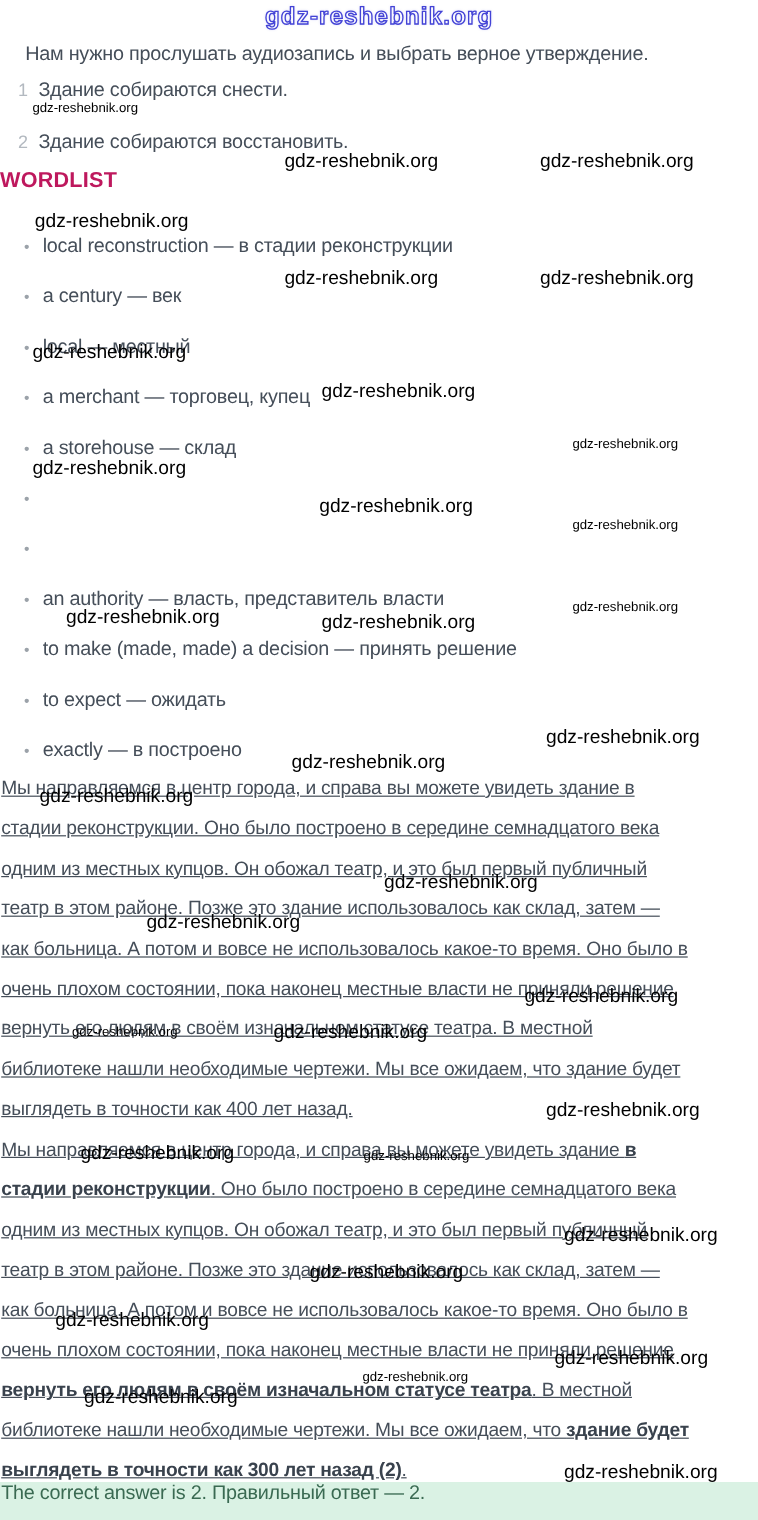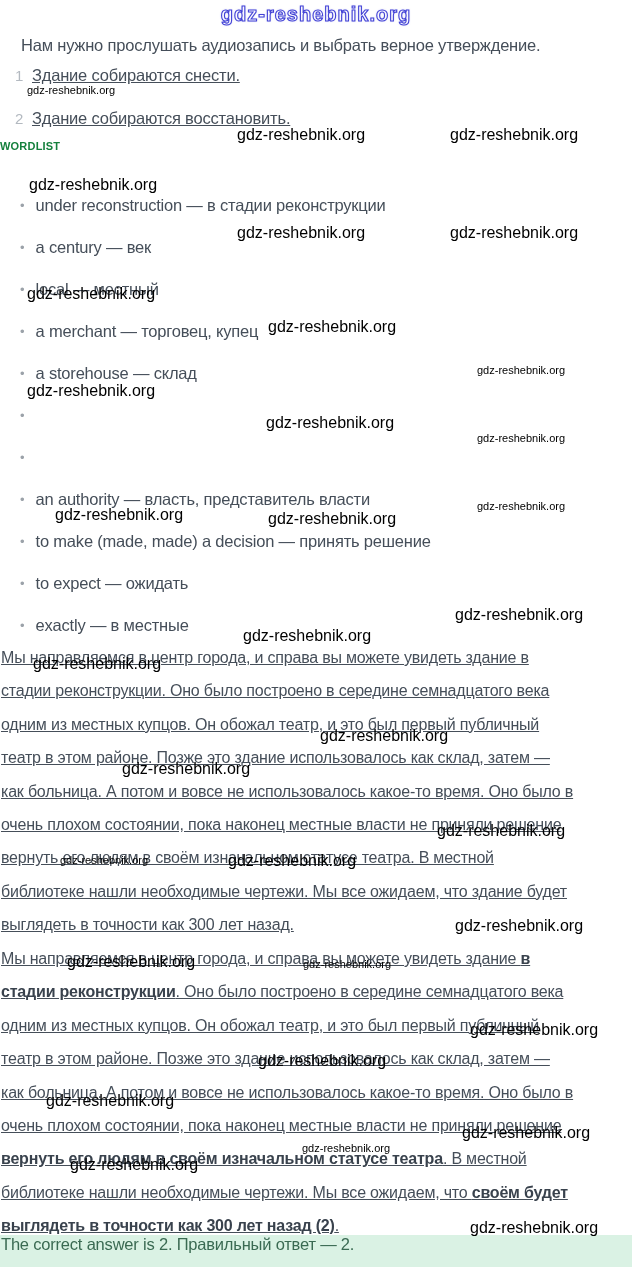--- a/index.html
+++ b/index.html
@@ -22,25 +22,25 @@
     position:absolute;top:36px;left:1px;width:630px;
     font-size:16.5px;letter-spacing:-0.2px;white-space:nowrap;margin-left:20px;
   }
 
   .options{position:absolute;top:66px;left:0;width:632px;}
   .option{display:flex;height:43px;align-items:flex-start;}
   .option .num{
     width:17px;margin-left:15px;color:#b3b9c0;font-size:15px;line-height:19px;
     flex:0 0 auto;
   }
-  .option .opt-text{font-size:16.5px;line-height:19px;letter-spacing:-0.2px;text-decoration:underline;}
+  .option .opt-text{font-size:16.5px;line-height:19px;letter-spacing:-0.2px;}
 
   .wordlist-title{
     position:absolute;top:140px;left:0;
-    font-size:11px;font-weight:700;color:#15803d;letter-spacing:0.2px;
+    font-size:18px;font-weight:700;color:#be185d;letter-spacing:0.2px;
   }
 
   .wordlist{
     position:absolute;top:196px;left:0;margin:0;padding:0;list-style:none;width:632px;
   }
   .wordlist li{height:42px;display:flex;align-items:flex-start;}
   .wordlist .dot{
     flex:0 0 auto;margin-left:20px;margin-right:11px;
     color:#9ba2a9;font-size:13px;line-height:19px;
   }
@@ -81,21 +81,21 @@
       <span class="num">2</span>
       <span class="opt-text">Здание собираются восстановить.</span>
     </div>
   </div>
 
   <div class="wordlist-title">WORDLIST</div>
 
   <ul class="wordlist">
       <li>
         <span class="dot">•</span>
-        <span class="wl-text">under reconstruction — в стадии реконструкции</span>
+        <span class="wl-text">local reconstruction — в стадии реконструкции</span>
       </li>
       <li>
         <span class="dot">•</span>
         <span class="wl-text">a century — век</span>
       </li>
       <li>
         <span class="dot">•</span>
         <span class="wl-text">local — местный</span>
       </li>
       <li>
@@ -119,44 +119,44 @@
       <li>
         <span class="dot">•</span>
         <span class="wl-text">to make (made, made) a decision — принять решение</span>
       </li>
       <li>
         <span class="dot">•</span>
         <span class="wl-text">to expect — ожидать</span>
       </li>
       <li>
         <span class="dot">•</span>
-        <span class="wl-text">exactly — в местные</span>
+        <span class="wl-text">exactly — в построено</span>
       </li>
     </ul>
 
   <div class="para" style="top:641px">
       <div class="line"><span>Мы направляемся в центр города, и справа вы можете увидеть здание в</span></div>
       <div class="line"><span>стадии реконструкции. Оно было построено в середине семнадцатого века</span></div>
       <div class="line"><span>одним из местных купцов. Он обожал театр, и это был первый публичный</span></div>
       <div class="line"><span>театр в этом районе. Позже это здание использовалось как склад, затем —</span></div>
       <div class="line"><span>как больница. А потом и вовсе не использовалось какое-то время. Оно было в</span></div>
       <div class="line"><span>очень плохом состоянии, пока наконец местные власти не приняли решение</span></div>
       <div class="line"><span>вернуть его людям в своём изначальном статусе театра. В местной</span></div>
       <div class="line"><span>библиотеке нашли необходимые чертежи. Мы все ожидаем, что здание будет</span></div>
-      <div class="line"><span>выглядеть в точности как 300 лет назад.</span></div>
+      <div class="line"><span>выглядеть в точности как 400 лет назад.</span></div>
     </div>
   <div class="para" style="top:942px">
       <div class="line"><span>Мы направляемся в центр города, и справа вы можете увидеть здание </span><span class="b">в</span></div>
       <div class="line"><span class="b">стадии реконструкции</span><span>. Оно было построено в середине семнадцатого века</span></div>
       <div class="line"><span>одним из местных купцов. Он обожал театр, и это был первый публичный</span></div>
       <div class="line"><span>театр в этом районе. Позже это здание использовалось как склад, затем —</span></div>
       <div class="line"><span>как больница. А потом и вовсе не использовалось какое-то время. Оно было в</span></div>
       <div class="line"><span>очень плохом состоянии, пока наконец местные власти не приняли решение</span></div>
       <div class="line"><span class="b">вернуть его людям в своём изначальном статусе театра</span><span>. В местной</span></div>
-      <div class="line"><span>библиотеке нашли необходимые чертежи. Мы все ожидаем, что </span><span class="b">своём будет</span></div>
+      <div class="line"><span>библиотеке нашли необходимые чертежи. Мы все ожидаем, что </span><span class="b">здание будет</span></div>
       <div class="line"><span class="b">выглядеть в точности как 300 лет назад (2)</span><span>.</span></div>
     </div>
 
   <div class="answer-bar">
     <span>The correct answer is 2. Правильный ответ — 2.</span>
   </div>
 
   <div>
       <span class="wm" style="left: 27px; top: 84px; font-size: 11px;">gdz-reshebnik.org</span>
       <span class="wm" style="left: 237px; top: 126px; font-size: 16px;">gdz-reshebnik.org</span>

